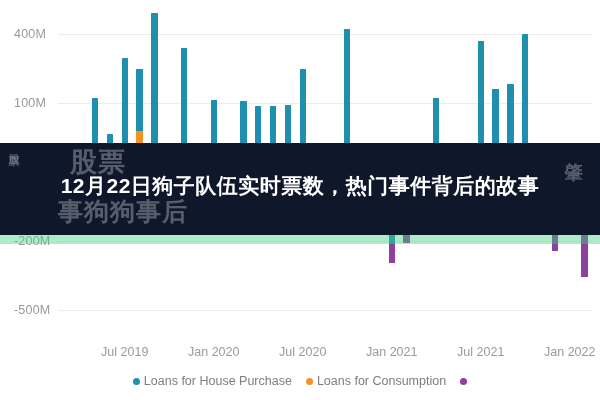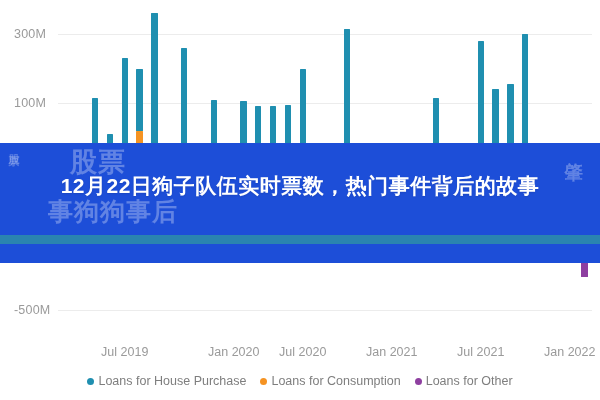--- a/index.html
+++ b/index.html
@@ -29,34 +29,34 @@
   
   .legend{
     position:absolute;left:0;right:0;top:369px;height:24px;
     display:flex;align-items:center;justify-content:center;gap:14px;
   }
   .lg{display:flex;align-items:center;gap:4px;font-size:12.5px;color:#7e7e7e;white-space:nowrap;}
   .dot{width:7px;height:7px;border-radius:50%;display:inline-block;}
 
   
   .banner{
-    position:absolute;left:0;width:600px;top:143px;height:120px;
-    background:#1d4ed8;overflow:hidden;
+    position:absolute;left:0;width:600px;top:143px;height:92px;
+    background:#0f172a;overflow:hidden;
   }
   .banner-fade{
     position:absolute;left:0;width:600px;top:235px;height:9px;
     background:rgba(63,208,122,.42);
   }
   .wm{
     position:absolute;color:rgba(255,255,255,.30);font-weight:700;
     white-space:nowrap;line-height:1;letter-spacing:1px;
   }
   .wm-left{left:70px;top:6px;font-size:27px;}
   .wm-right{right:16px;top:20px;font-size:19px;}
-  .wm-bottom{left:48px;top:56px;font-size:25px;}
+  .wm-bottom{left:58px;top:56px;font-size:25px;}
   .wm-bottom2{right:58px;top:58px;font-size:25px;}
   .wm-vert{
     left:8px;top:2px;font-size:11px;writing-mode:vertical-rl;
     letter-spacing:2px;color:rgba(255,255,255,.26);
   }
   .overlay-title{
     position:absolute;left:0;right:0;top:170px;
     text-align:center;color:#ffffff;font-weight:700;
     font-size:21px;line-height:31px;letter-spacing:.5px;
     text-shadow:0 1px 2px rgba(0,0,0,.10);
@@ -69,21 +69,21 @@
 <div id="stage">
 
   <div class="plot">
     <div id="gridlines">
         <div class="gridline" style="top: 34px;"></div>
         <div class="gridline" style="top: 103px;"></div>
         <div class="gridline" style="top: 241px;"></div>
         <div class="gridline" style="top: 310px;"></div>
       </div>
     <div id="ylabels">
-        <div class="ylabel" style="top: 34px;">300M</div>
+        <div class="ylabel" style="top: 34px;">400M</div>
         <div class="ylabel" style="top: 103px;">100M</div>
         <div class="ylabel" style="top: 241px;">-200M</div>
         <div class="ylabel" style="top: 310px;">-500M</div>
       </div>
     <div class="bars" id="bars">
         <div class="barcol" style="left: 4.31667px; width: 6.2px;"></div>
         <div class="barcol" style="left: 19.15px; width: 6.2px;"></div>
         <div class="barcol" style="left: 33.9833px; width: 6.2px;">
           <div class="seg" style="background: rgb(31, 143, 176); top: 97.825px; height: 74.175px;"></div>
         </div>
@@ -182,39 +182,38 @@
         <div class="barcol" style="left: 508.65px; width: 6.2px;"></div>
         <div class="barcol" style="left: 523.483px; width: 6.2px;">
           <div class="seg" style="background: rgb(31, 143, 176); top: 172px; height: 18.975px;"></div>
           <div class="seg" style="background: rgb(142, 63, 160); top: 190.975px; height: 86.25px;"></div>
         </div>
       </div>
   </div>
 
   <div class="xaxis" id="xaxis">
       <div class="xtick" style="left: 66.75px;">Jul 2019</div>
-      <div class="xtick" style="left: 155.75px; margin-left: 20px;">Jan 2020</div>
+      <div class="xtick" style="left: 155.75px;">Jan 2020</div>
       <div class="xtick" style="left: 244.75px;">Jul 2020</div>
       <div class="xtick" style="left: 333.75px;">Jan 2021</div>
       <div class="xtick" style="left: 422.75px;">Jul 2021</div>
       <div class="xtick" style="left: 511.75px;">Jan 2022</div>
     </div>
 
   <div class="legend" id="legend">
       <div class="lg">
         <span class="dot" style="background: rgb(31, 143, 176);"></span>
         <span>Loans for House Purchase</span>
       </div>
       <div class="lg">
         <span class="dot" style="background: rgb(245, 147, 34);"></span>
         <span>Loans for Consumption</span>
       </div>
       <div class="lg">
         <span class="dot" style="background: rgb(142, 63, 160);"></span>
-        <span>Loans for Other</span>
       </div>
     </div>
 
   <div class="banner">
     <span class="wm wm-vert">股票</span>
     <span class="wm wm-left">股票</span>
     <span class="wm wm-right">肇</span>
     <span class="wm wm-bottom">事狗狗事后</span>
   </div>
   <div class="banner-fade"></div>

